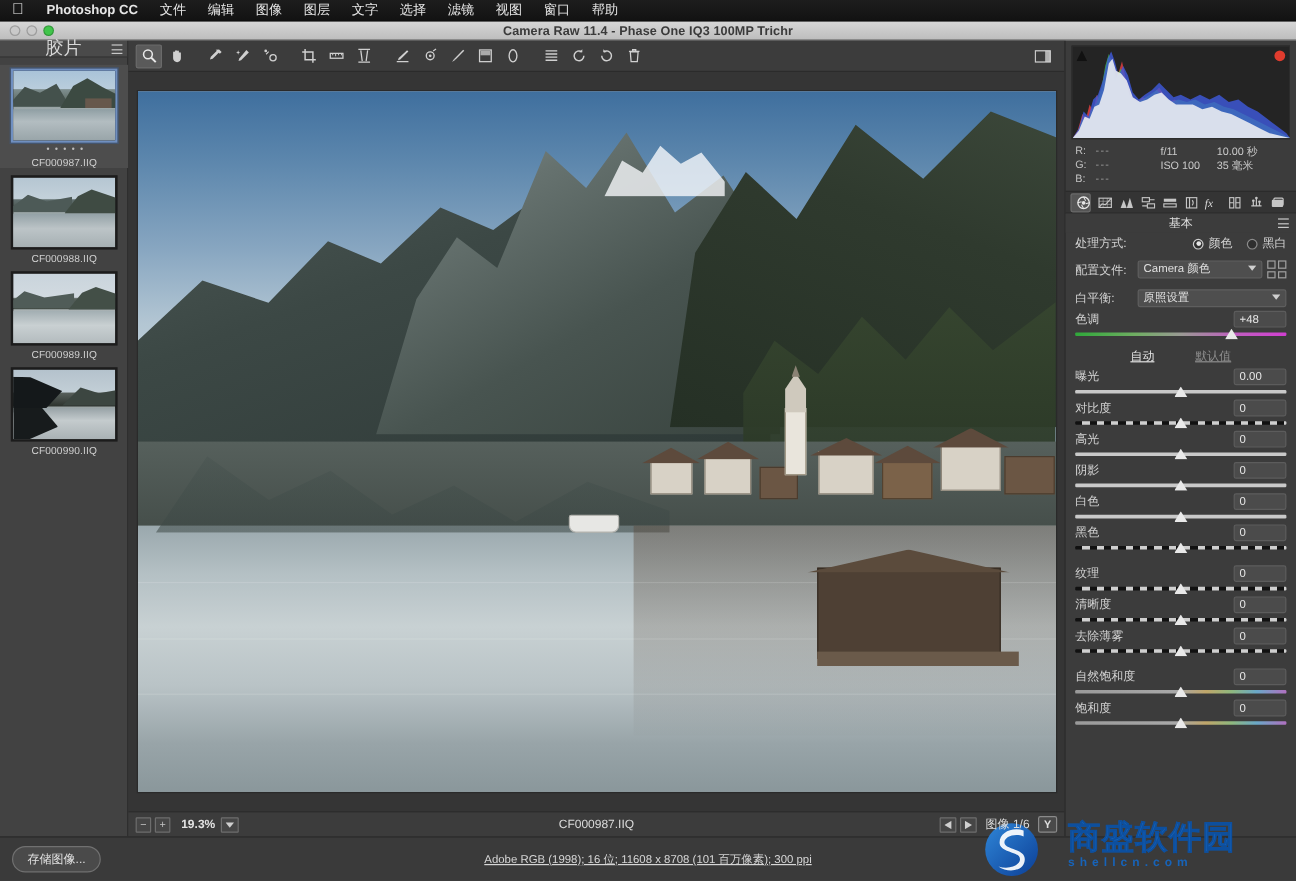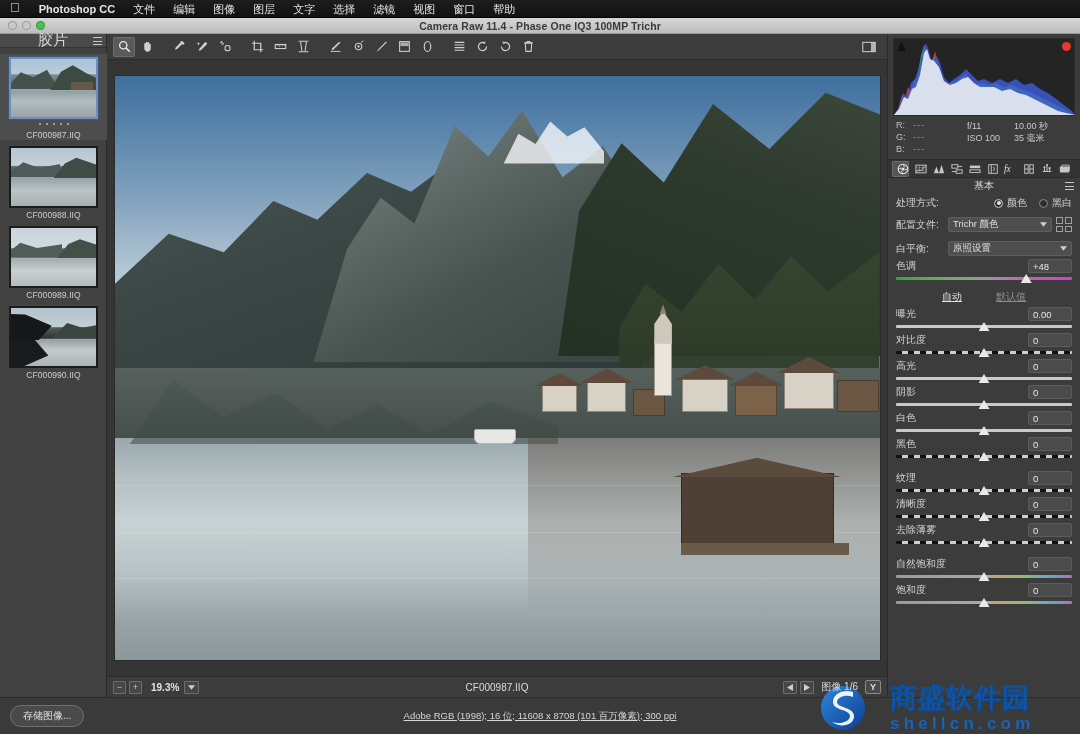--- a/index.html
+++ b/index.html
@@ -390,21 +390,21 @@
     position:absolute; right:0; bottom:0; width:260px; height:49px;
     display:flex; align-items:flex-start; gap:24px; padding-right:4px;
   }
   .wm-logo { width:46px; height:46px; position:relative; flex:0 0 46px; }
   .wm-text { display:flex; flex-direction:column; line-height:1; }
   .wm-cn {
     font-size:27px; font-weight:bold; color:#1763b8; letter-spacing:1px;
     -webkit-text-stroke:0.5px #0d4f9e;
   }
   .wm-en {
-    font-size:17px; color:#1763b8; letter-spacing:4.2px; padding-top:3px;
+    font-size:10px; color:#1763b8; letter-spacing:4.2px; padding-top:3px;
     font-weight:bold;
   }
 </style>
 </head>
 <body>
 
 <div id="root">
 
   <div class="macbar">
     <span class="apple"></span>
@@ -811,21 +811,21 @@
         <span style="width:12px"></span>
         <span class="radio">
           <span class="dot"></span>
           <span>黑白</span>
         </span>
       </div>
 
       <div class="prow" style="padding-top:5px">
         <span class="plabel" style="width:52px">配置文件:</span>
         <span class="select">
-          <span>Trichr 颜色</span>
+          <span>Camera 颜色</span>
           <span class="car">
             <svg width="7" height="5" viewBox="0 0 8 5">
                 <path d="M0 0h8L4 5Z" fill="#cfcfcf"></path>
               </svg>
           </span>
         </span>
         <span class="gridbtn">
             <i></i>
             <i></i>
             <i></i>

